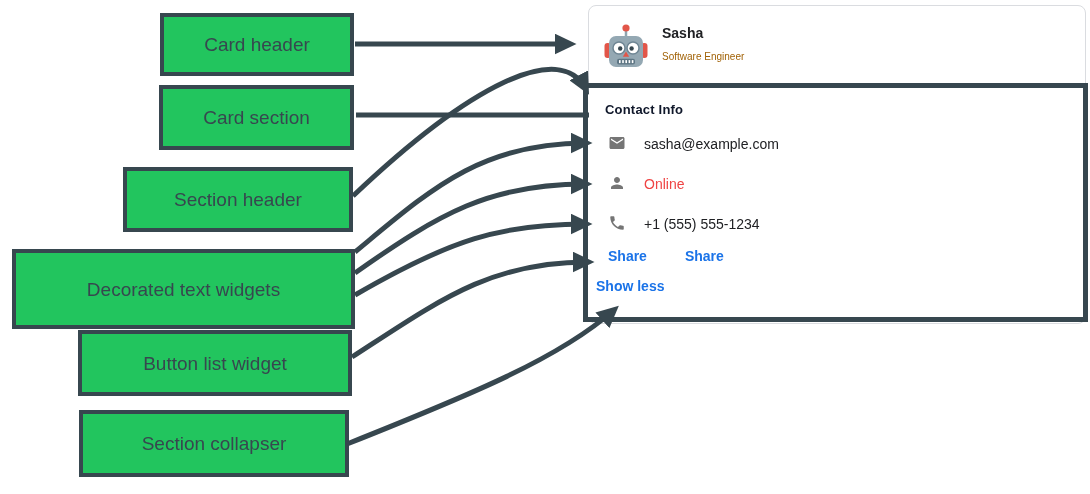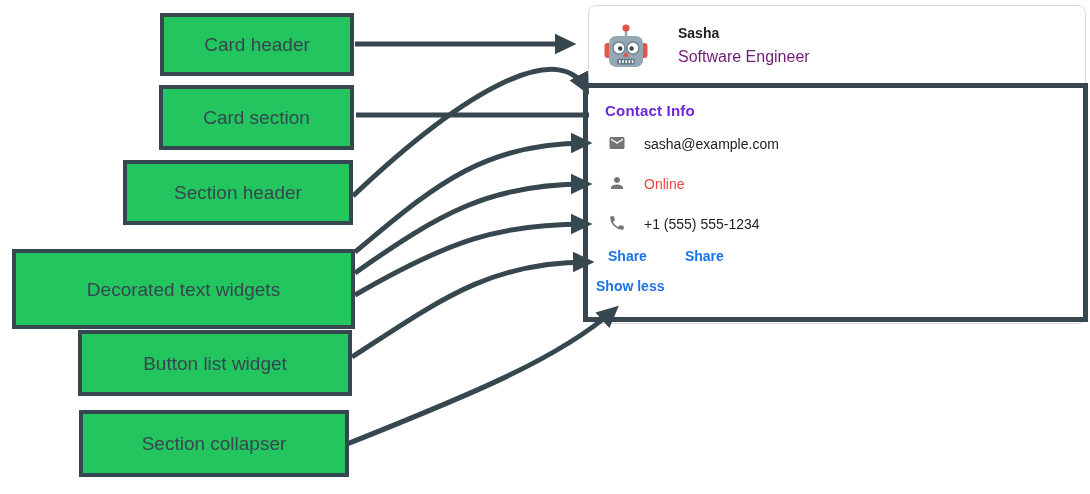--- a/index.html
+++ b/index.html
@@ -11,45 +11,45 @@
 
   
   .anno {
     position:absolute; box-sizing:border-box; background:#22c55e;
     border:4px solid var(--ink); color:var(--ink);
     display:flex; align-items:center; justify-content:center;
     font-size:19px; line-height:1; z-index:3; white-space:nowrap;
   }
   .anno1 { left:160px; top:13px;  width:194px; height:63px; }
   .anno2 { left:159px; top:85px;  width:195px; height:65px; }
-  .anno3 { left:123px; top:160px; width:230px; height:65px;text-align:right; }
+  .anno3 { left:123px; top:167px; width:230px; height:65px;text-align:right; }
   .anno4 { left:12px;  top:249px; width:343px; height:80px; }
   .anno5 { left:78px;  top:330px; width:274px; height:66px;text-align:right; }
   .anno6 { left:79px;  top:410px; width:270px; height:67px; }
 
   
   .card {
     position:absolute; left:588px; top:5px; width:498px; height:319px;
     box-sizing:border-box; background:#fff; border:1px solid #DADCE0;
     border-radius:8px; z-index:1;
   }
   .card-header { display:flex; align-items:center; padding:15px 16px 0 15px; }
   .avatar { width:44px; height:46px; flex:0 0 auto; }
-  .hdr-text { margin-left:30px; }
+  .hdr-text { margin-left:14px; }
   .hdr-name { font-size:14px; font-weight:bold; color:#202124; line-height:24px; }
-  .hdr-sub  { font-size:16px; font-weight:normal; color:#701a75; line-height:24px; }
+  .hdr-sub  { font-size:10px; font-weight:normal; color:#a16207; line-height:24px; }
 
   
   .section {
     position:absolute; left:583px; top:83px; width:505px; height:239px;
     box-sizing:border-box; border:5px solid var(--ink); background:#fff; z-index:2;
   }
   .sec-title {
     position:absolute; left:17px; top:14px;
-    font-size:15px; font-weight:bold; letter-spacing:.2px; color:#6d28d9;
+    font-size:13px; font-weight:bold; letter-spacing:.2px; color:#0f172a;
   }
   .info-row { position:absolute; left:20px; display:flex; align-items:flex-end; height:18px; }
   .info-row .txt { margin-left:18px; font-size:14px; color:#202124; }
   .row-email  { top:46px; }
   .row-online { top:86px; }
   .row-phone  { top:126px; }
   .row-online .txt { color:#ef4444; }
   .icon18 { width:18px; height:18px; display:block; }
 
   .btn-row { position:absolute; left:20px; top:160px; display:flex; gap:38px; }

